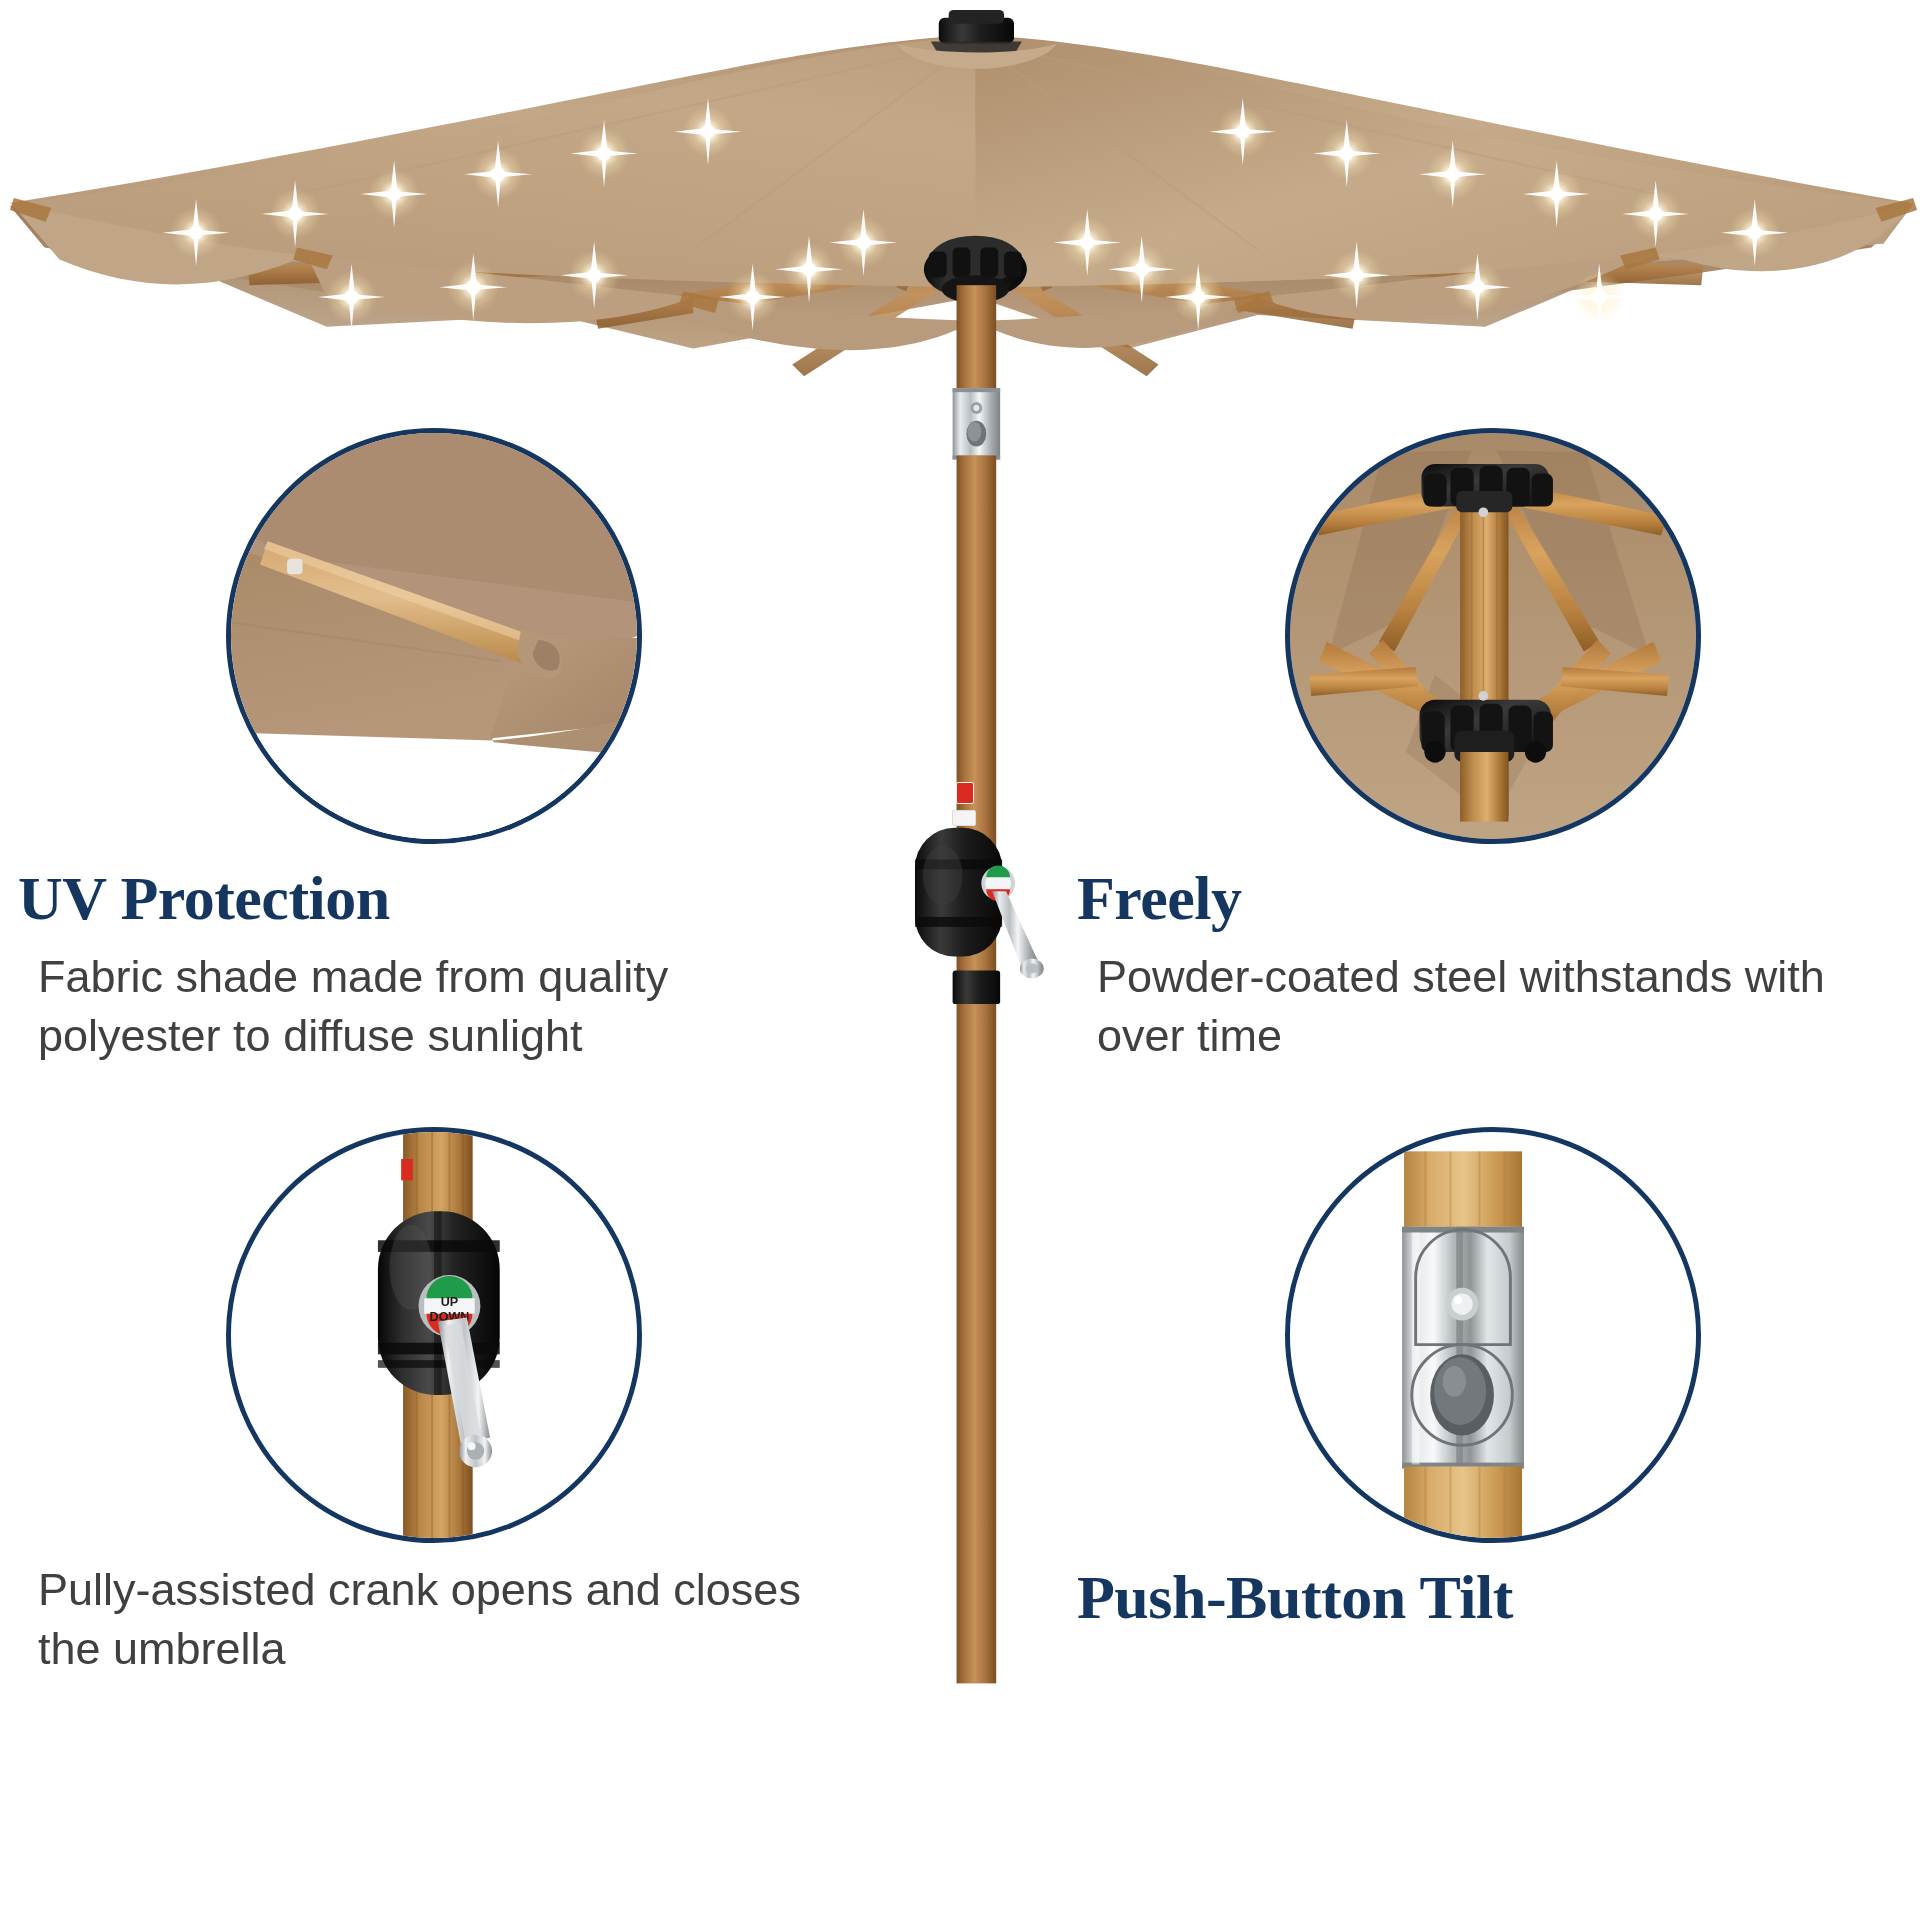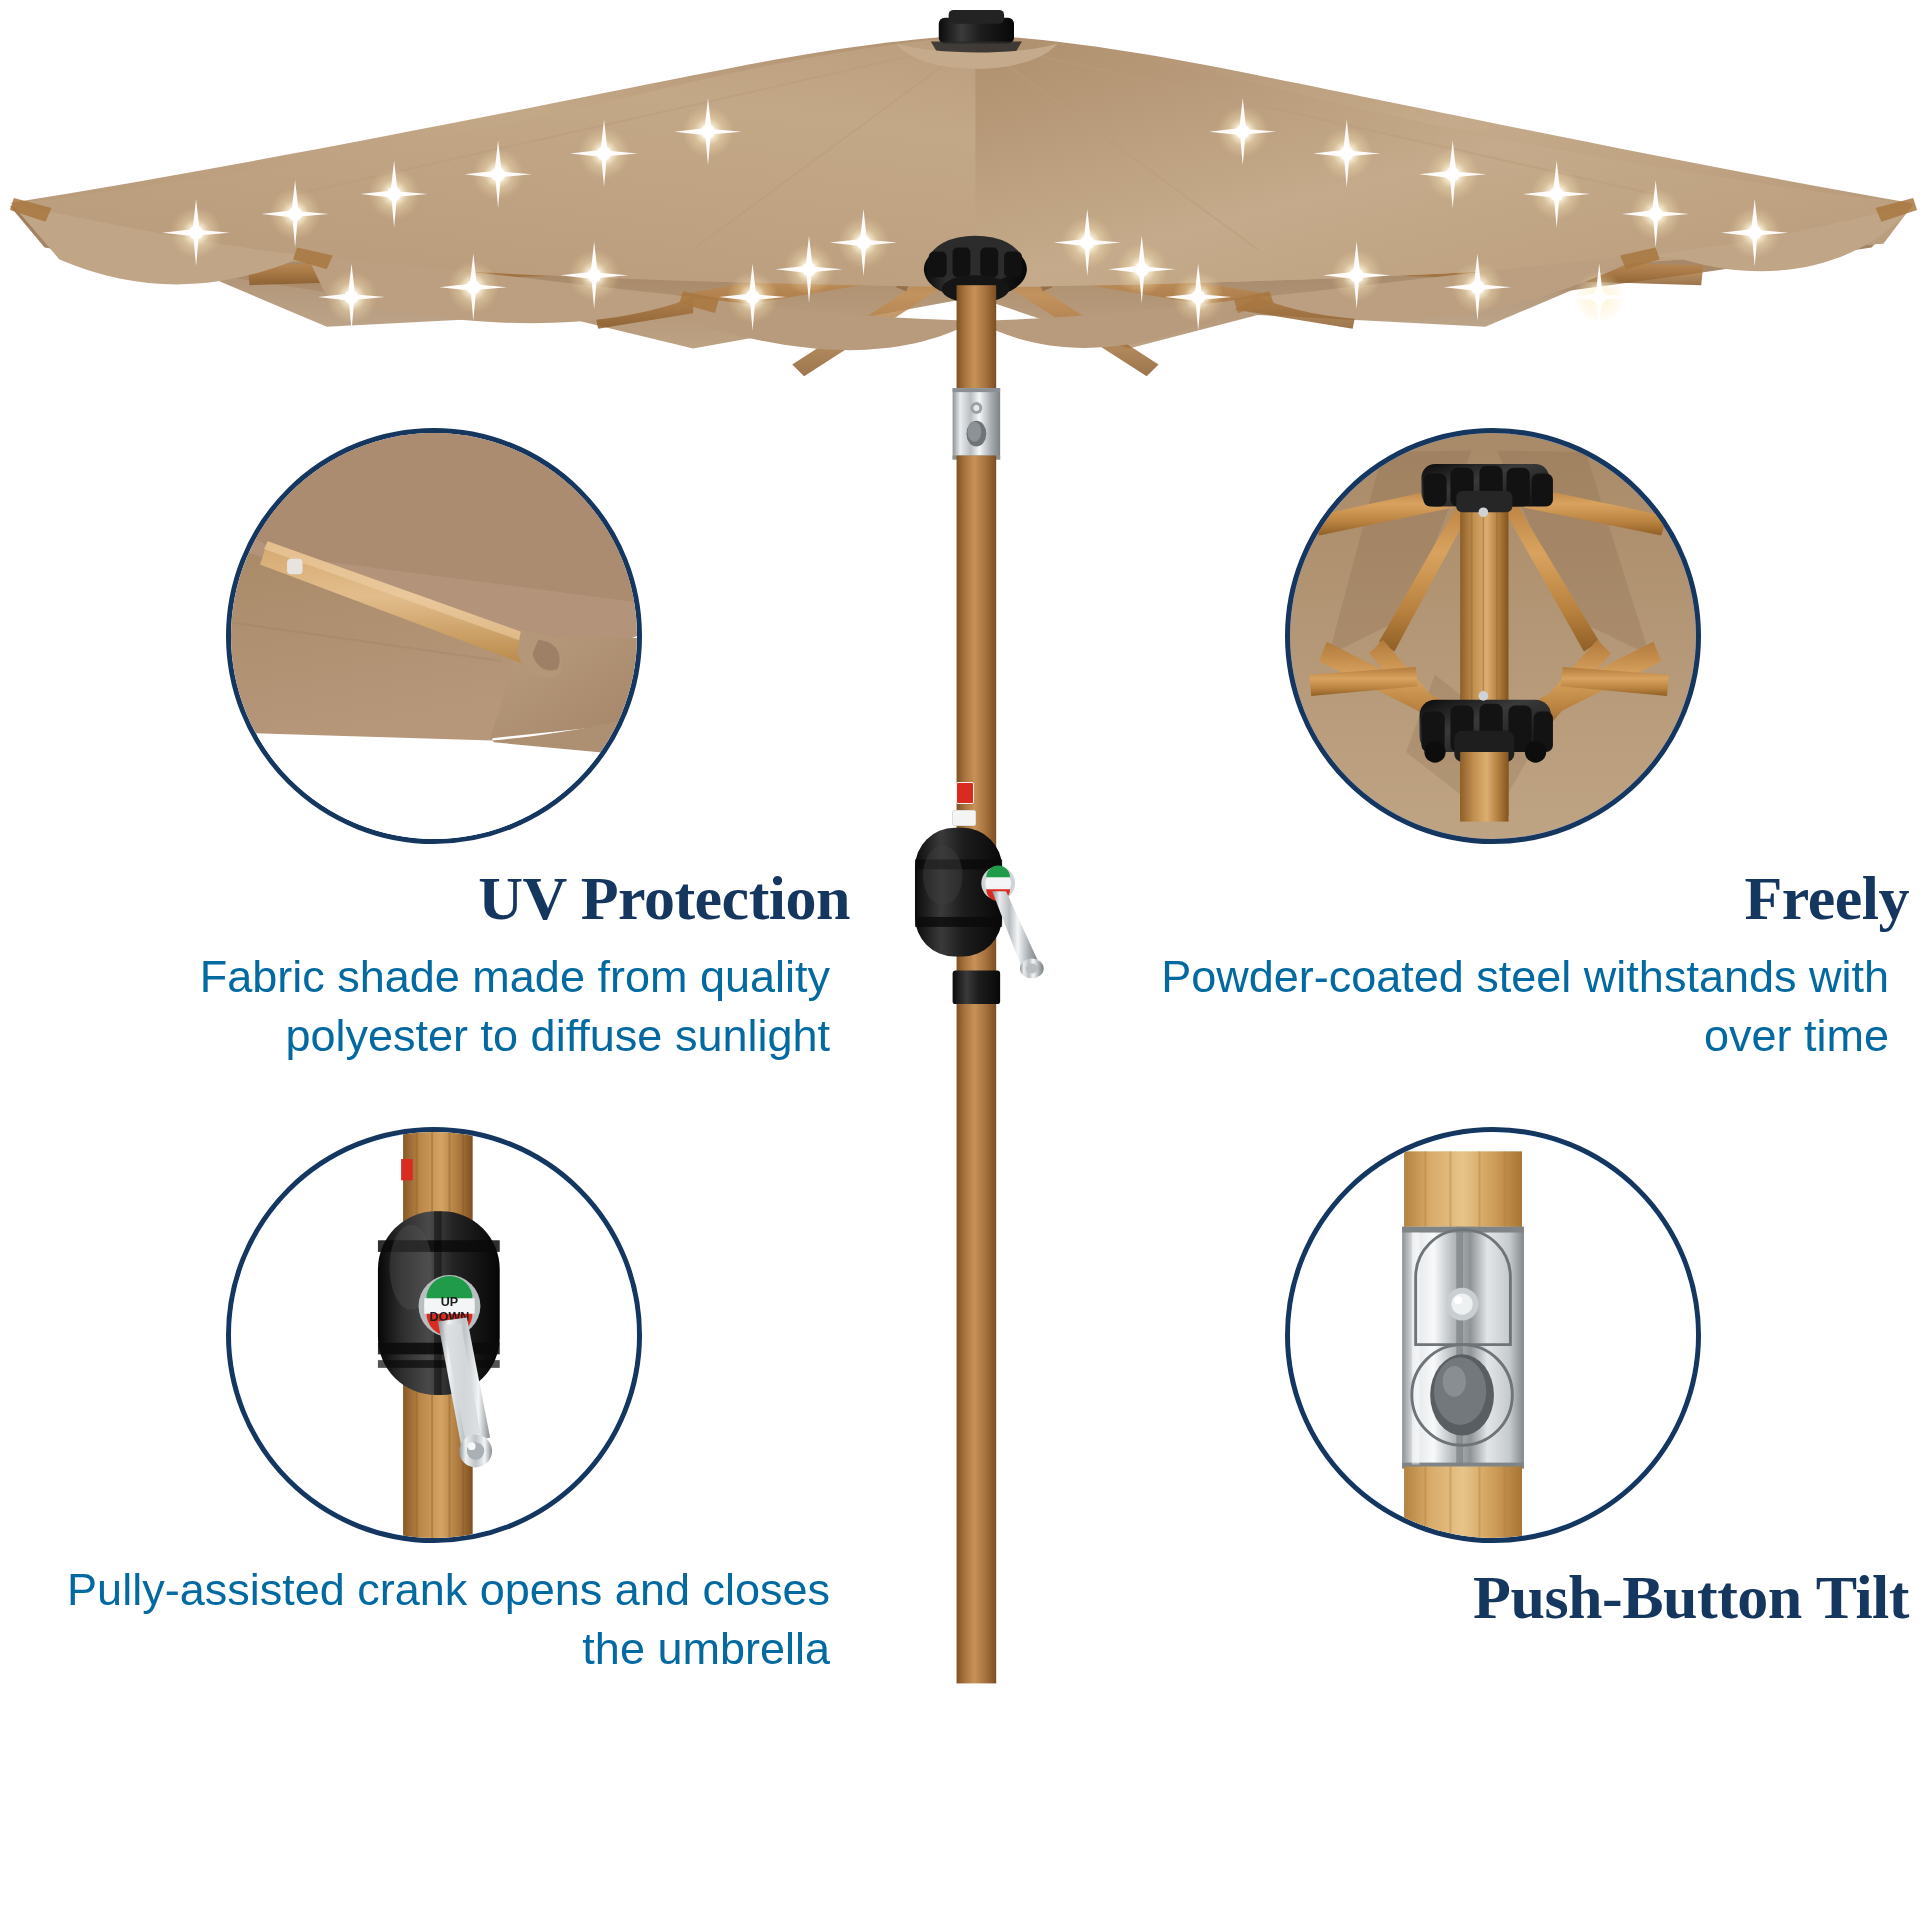--- a/index.html
+++ b/index.html
@@ -19,21 +19,21 @@
 
   
   #product { position: absolute; inset: 0; z-index: 1; pointer-events: none; }
   #product svg { display: block; width: 1927px; height: 1927px; }
 
   
   .feature {
     position: absolute;
     width: 832px;
     z-index: 5;
-    text-align: right;
+    text-align: left;
   }
   .feature.col-left  { left: 18px; }
   .feature.col-right { left: 1077px; }
   .feature.row-top    { top: 428px; }
   .feature.row-bottom { top: 1127px; }
 
   
   .circle-wrap {
     position: relative;
     width: 416px; height: 416px;
@@ -58,21 +58,21 @@
     color: #14365f;
     white-space: nowrap;
   }
   .feat-desc {
     margin: 18px auto 0;
     max-width: 792px;
     font-family: "Liberation Sans", sans-serif;
     font-weight: 300;
     font-size: 45px;
     line-height: 1.30;
-    color: #0369a1;
+    color: #404040;
   }
 
   
   .sticker {
     position: absolute;
     z-index: 4;
     border-radius: 2px;
     background: #d92b1f;
     border: 1px solid #f2f2f2;
   }

